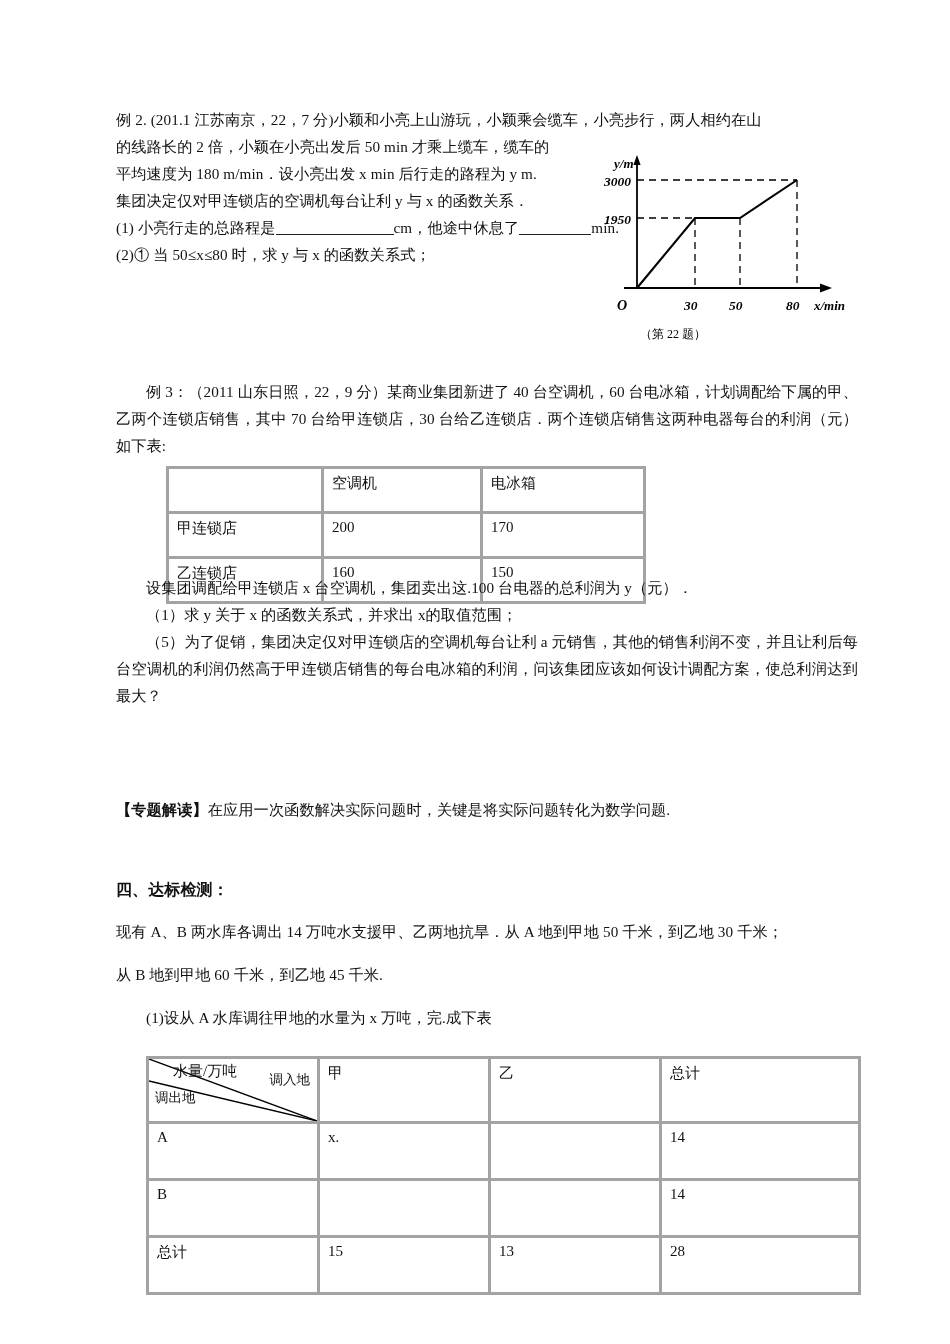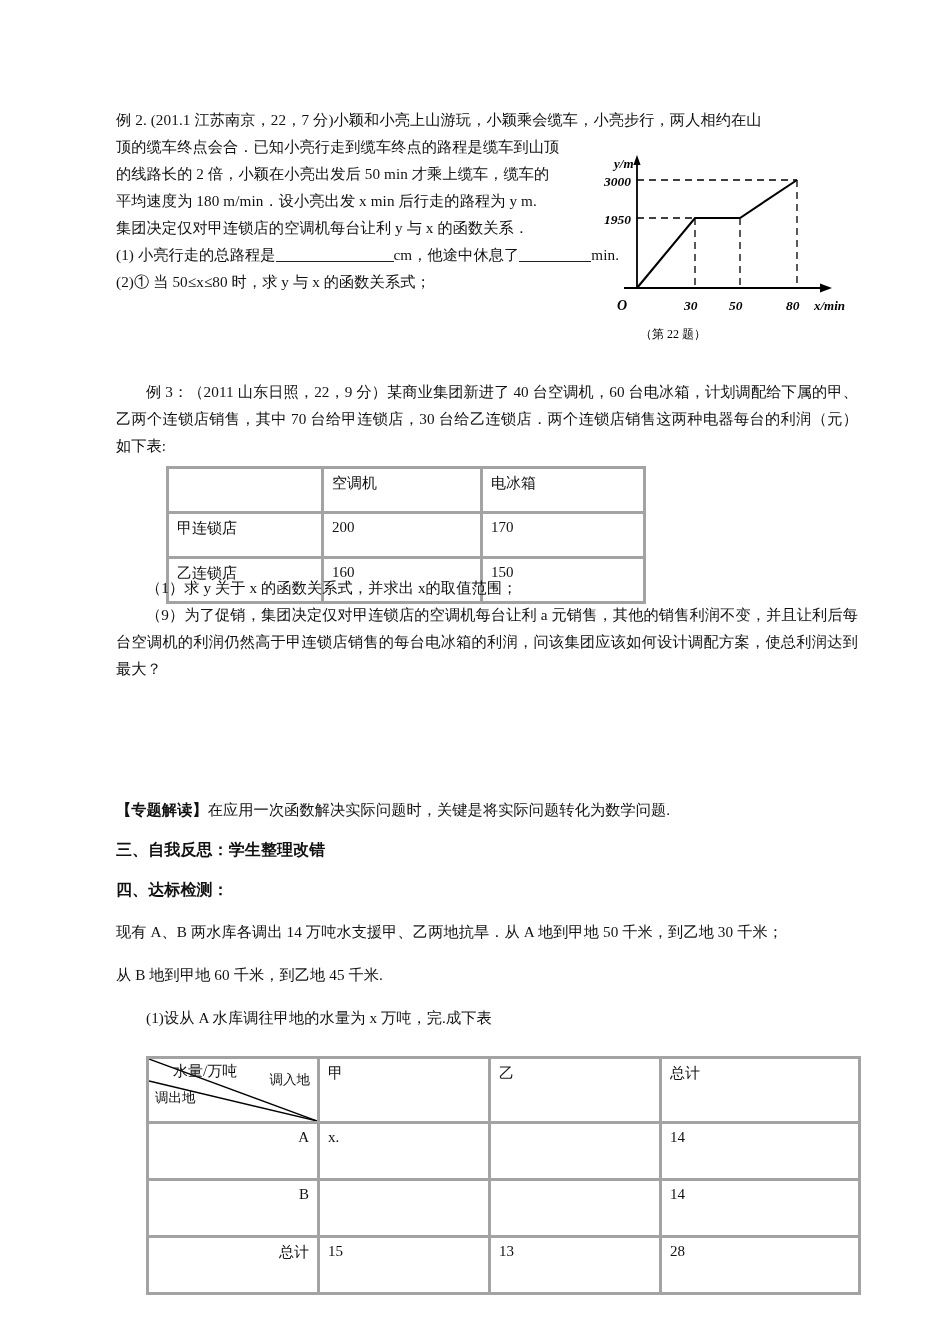--- a/index.html
+++ b/index.html
@@ -108,21 +108,21 @@
   #profit-table td { height: 28px; }
   #profit-table td.c0 { width: 136px; }
   #profit-table td.c1 { width: 140px; }
   #profit-table td.c2 { width: 144px; }
 
   #water-table {
     left: 146px;
     top: 1056px;
   }
   #water-table td { height: 40px; }
-  #water-table td.c0 { width: 152px; text-align: right; }
+  #water-table td.c0 { width: 152px; }
   #water-table td.c1 { width: 152px; }
   #water-table td.c2 { width: 152px; }
   #water-table td.c3 { width: 180px; }
 
   .corner-cell {
     position: relative;
     padding: 0 !important;
     height: 62px !important;
   }
   .corner-cell svg {
@@ -167,21 +167,20 @@
   #final-q .p1 { text-indent: 30px; }
   #final-q .p4 { text-indent: 30px; }
 </style>
 </head>
 <body>
 
 <div class="page">
 
   <div class="block" id="ex2-text">
     <div class="ln">例 2. (201.1 江苏南京，22，7 分)小颖和小亮上山游玩，小颖乘会缆车，小亮步行，两人相约在山</div>
-    <div class="ln">顶的缆车终点会合．已知小亮行走到缆车终点的路程是缆车到山顶</div>
     <div class="ln">的线路长的 2 倍，小颖在小亮出发后 50 min 才乘上缆车，缆车的</div>
     <div class="ln">平均速度为 180 m/min．设小亮出发 x min 后行走的路程为 y m.</div>
     <div class="ln">集团决定仅对甲连锁店的空调机每台让利 y 与 x 的函数关系．</div>
     <div class="ln">
       <span>(1) 小亮行走的总路程是</span><span class="blank-long"></span><span>cm，</span><span>他途中休息了</span><span class="blank-short"></span><span>min.</span>
     </div>
     <div class="ln">(2)① 当 50≤x≤80 时，求 y 与 x 的函数关系式；</div>
   </div>
 
   <div id="ex2-figure">
@@ -232,29 +231,29 @@
       </tr>
       <tr>
         <td class="c0">乙连锁店</td>
         <td class="c1">160</td>
         <td class="c2">150</td>
       </tr>
     </tbody>
   </table>
 
   <div class="block" id="ex3-after">
+    <div class="p">设集团调配给甲连锁店 x 台空调机，集团卖出这.100 台电器的总利润为 y（元）．</div>
     <div class="p">（1）求 y 关于 x 的函数关系式，并求出 x的取值范围；</div>
-    <div class="p">（9）为了促销，集团决定仅对甲连锁店的空调机每台让利 a 元销售，其他的销售利润不变，并且让利后每台空调机的利润仍然高于甲连锁店销售的每台电冰箱的利润，问该集团应该如何设计调配方案，使总利润达到最大？</div>
+    <div class="p">（5）为了促销，集团决定仅对甲连锁店的空调机每台让利 a 元销售，其他的销售利润不变，并且让利后每台空调机的利润仍然高于甲连锁店销售的每台电冰箱的利润，问该集团应该如何设计调配方案，使总利润达到最大？</div>
   </div>
 
   <div class="block" id="note-line">
     <span class="bold-tag">【专题解读】</span><span>在应用一次函数解决实际问题时，关键是将实际问题转化为数学问题.</span>
   </div>
 
-  <div class="block" id="sec3-line">三、自我反思：学生整理改错</div>
   <div class="block" id="sec4-line">四、达标检测：</div>
 
   <div class="block" id="final-q">
     <div class="p2">现有 A、B 两水库各调出 14 万吨水支援甲、乙两地抗旱．从 A 地到甲地 50 千米，到乙地 30 千米；</div>
     <div class="p3">从 B 地到甲地 60 千米，到乙地 45 千米.</div>
     <div class="p4">(1)设从 A 水库调往甲地的水量为 x 万吨，完.成下表</div>
   </div>
 
   <table class="doc-table" id="water-table">
     <tbody>

